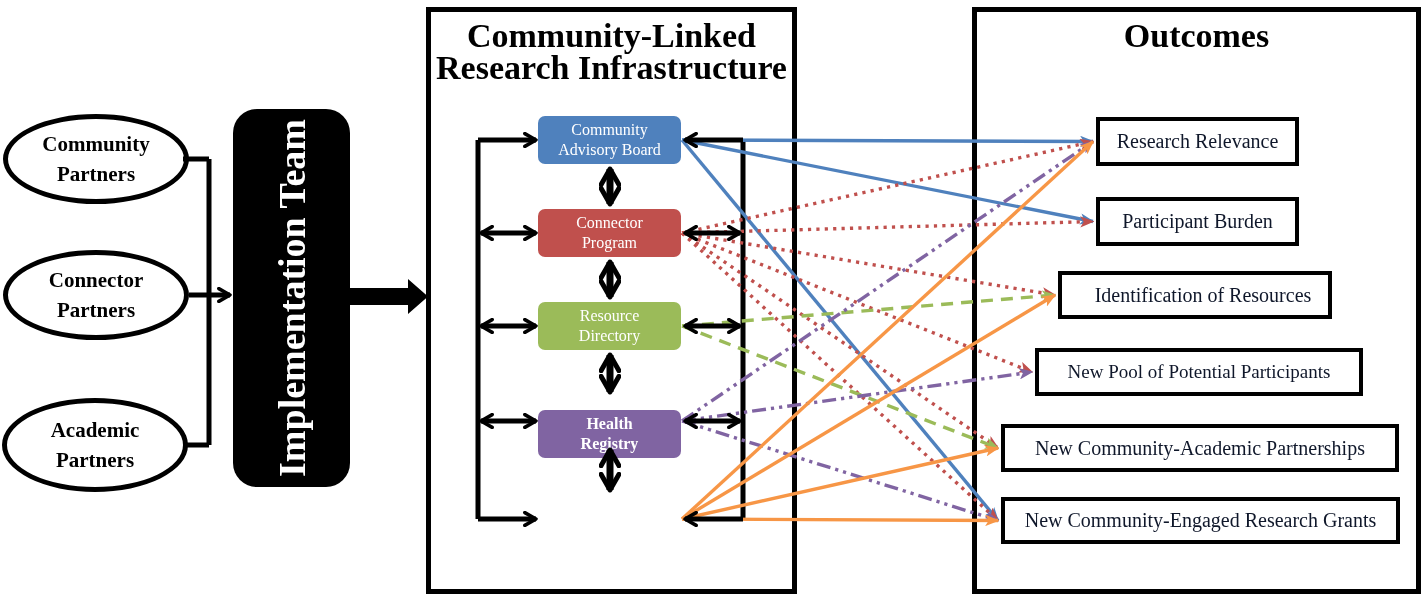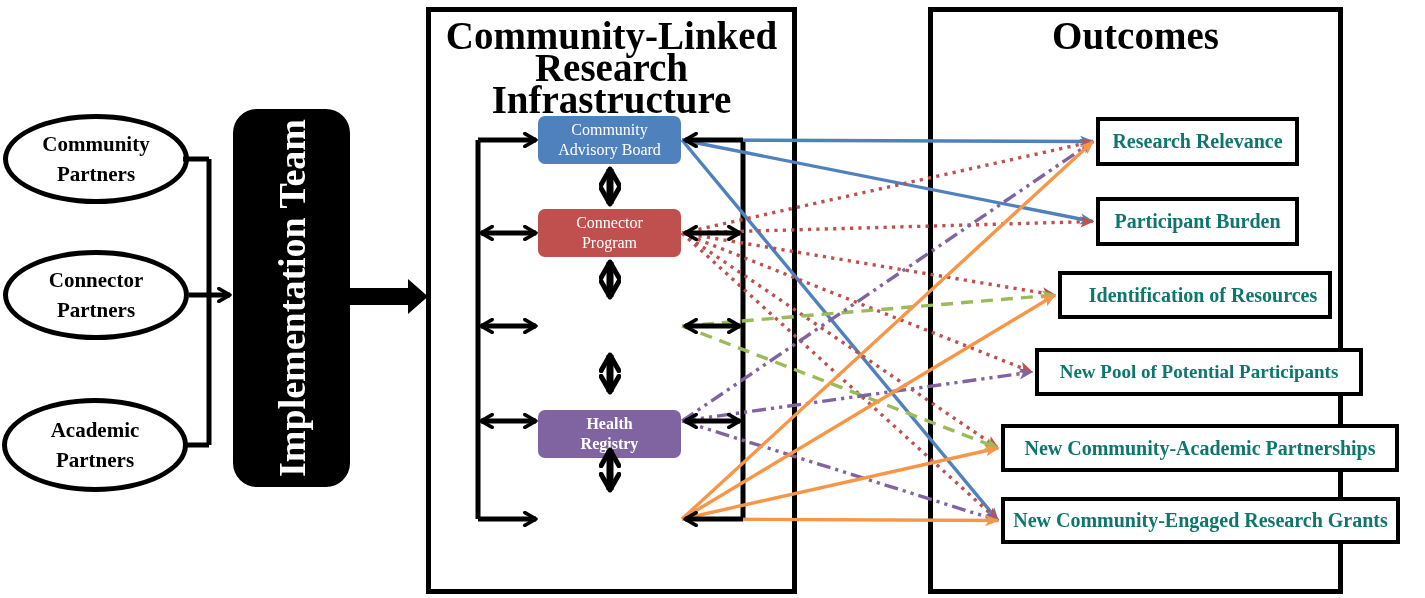--- a/index.html
+++ b/index.html
@@ -17,41 +17,41 @@
   #ellipse-academic{top:398px;height:94px;left:2px;}
 
   
   #impl-box{position:absolute;left:233px;top:109px;width:117px;height:378px;
             background:#000;border-radius:24px;display:flex;align-items:center;justify-content:center;}
   #impl-box .vtext{color:#fff;font-size:38px;font-weight:bold;transform:rotate(-90deg);white-space:nowrap;}
 
   
   .panel{position:absolute;top:7px;height:587px;border:5px solid #000;background:#fff;}
   #panel-infra{left:426px;width:371px;}
-  #panel-outcomes{left:928px;width:415px;padding-left:48px;}
+  #panel-outcomes{left:972px;width:449px;padding-left:48px;}
   .panel-title{position:absolute;top:8px;left:0;right:0;text-align:center;
-               font-weight:bold;font-size:39px;line-height:32px;color:#000;}
+               font-weight:bold;font-size:34px;line-height:32px;color:#000;}
   .panel-title span{display:block;}
 
   
   .comp{position:absolute;left:538px;width:143px;height:48px;border-radius:7px;
         color:#fff;display:flex;flex-direction:column;align-items:center;justify-content:center;
         text-align:center;font-size:16px;line-height:20px;}
   .comp span{display:block;}
   .comp.bold{font-weight:bold;}
   #comp-cab{top:116px;background:#4F81BD;}
   #comp-cp{top:209px;background:#C0504D;}
   #comp-rd{top:302px;background:#9BBB59;}
   #comp-hr{top:397px;background:#8064A2;margin-top:13px;}
   #comp-rc{top:495px;background:#F79646;}
 
   
-  .outcome{position:absolute;border:4px solid #000;background:#fff;color:#0f766e;
+  .outcome{position:absolute;border:4px solid #000;background:#fff;color:#0f172a;
            display:flex;align-items:center;justify-content:center;text-align:center;
-           font-weight:bold;font-size:20px;white-space:nowrap;}
+           font-weight:normal;font-size:20px;white-space:nowrap;}
   #out-rr{left:1096px;top:117px;width:203px;height:49px;}
   #out-pb{left:1096px;top:197px;width:203px;height:49px;}
   #out-ior{left:1058px;top:271px;width:274px;height:48px;padding-left:16px;}
   #out-nppp{left:1035px;top:348px;width:328px;height:48px;font-size:19px;}
   #out-ncap{left:1001px;top:424px;width:398px;height:48px;}
   #out-ncerg{left:1001px;top:497px;width:399px;height:47px;}
 
   
   #overlay{position:absolute;left:0;top:0;width:1425px;height:598px;pointer-events:none;}
 </style>
@@ -84,20 +84,24 @@
     </div>
   </div>
 
   <div class="comp" id="comp-cab">
     <span>Community</span>
     <span>Advisory Board</span>
   </div>
   <div class="comp" id="comp-cp">
     <span>Connector</span>
     <span>Program</span>
+  </div>
+  <div class="comp" id="comp-rd">
+    <span>Resource</span>
+    <span>Directory</span>
   </div>
   <div class="comp bold" id="comp-hr">
     <span>Health</span>
     <span>Registry</span>
   </div>
 
   <div class="panel" id="panel-outcomes">
     <div class="panel-title">Outcomes</div>
   </div>
 

